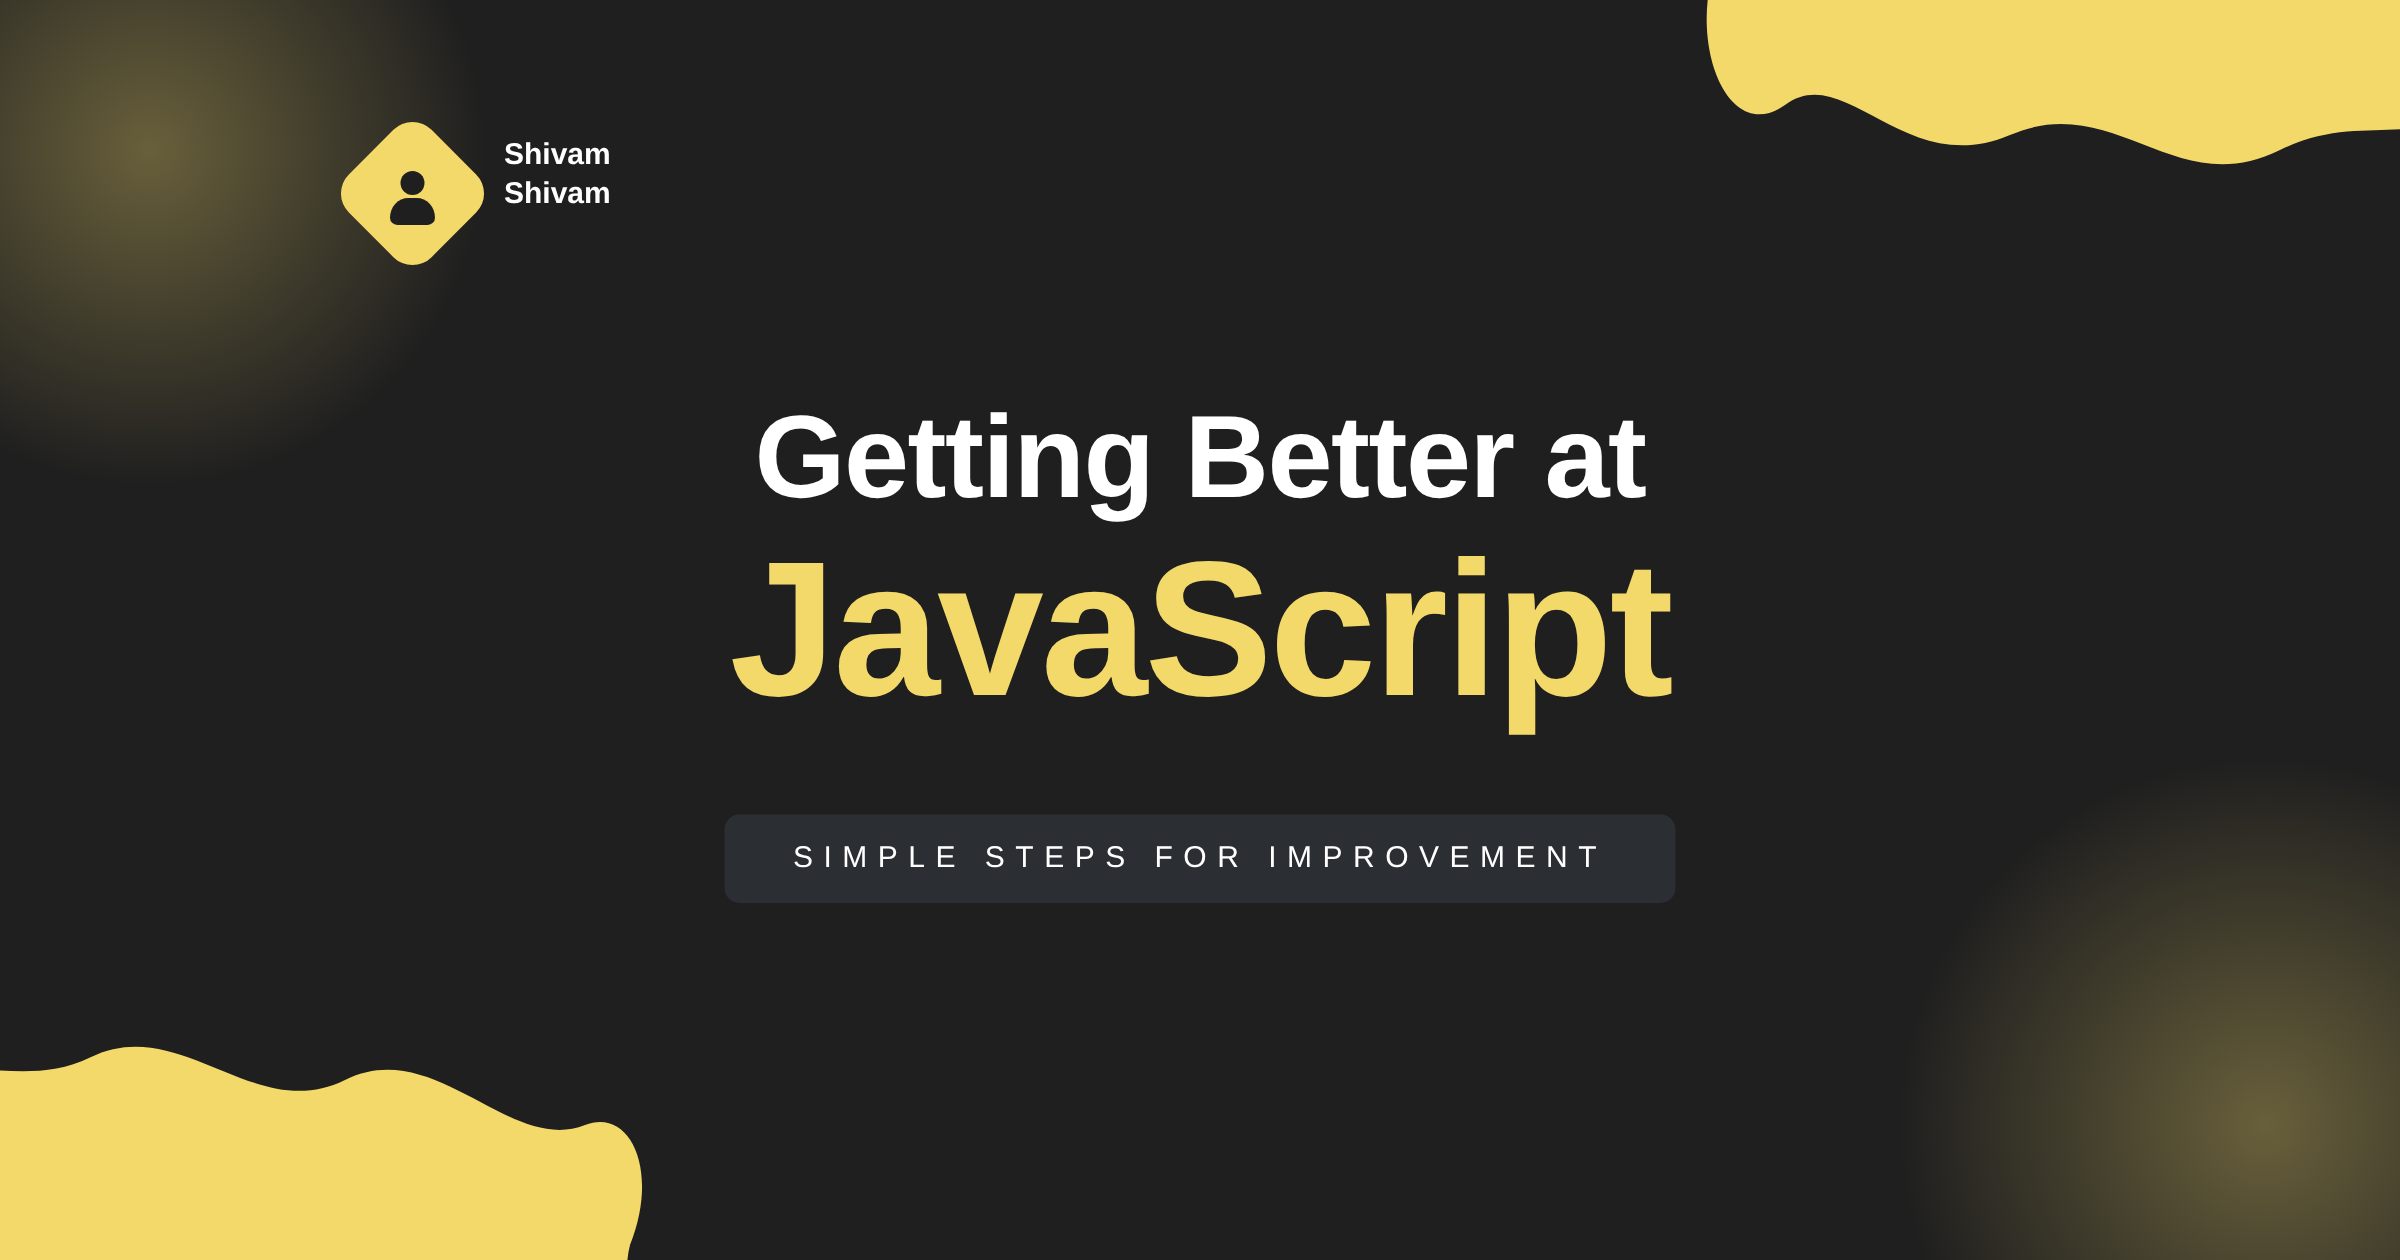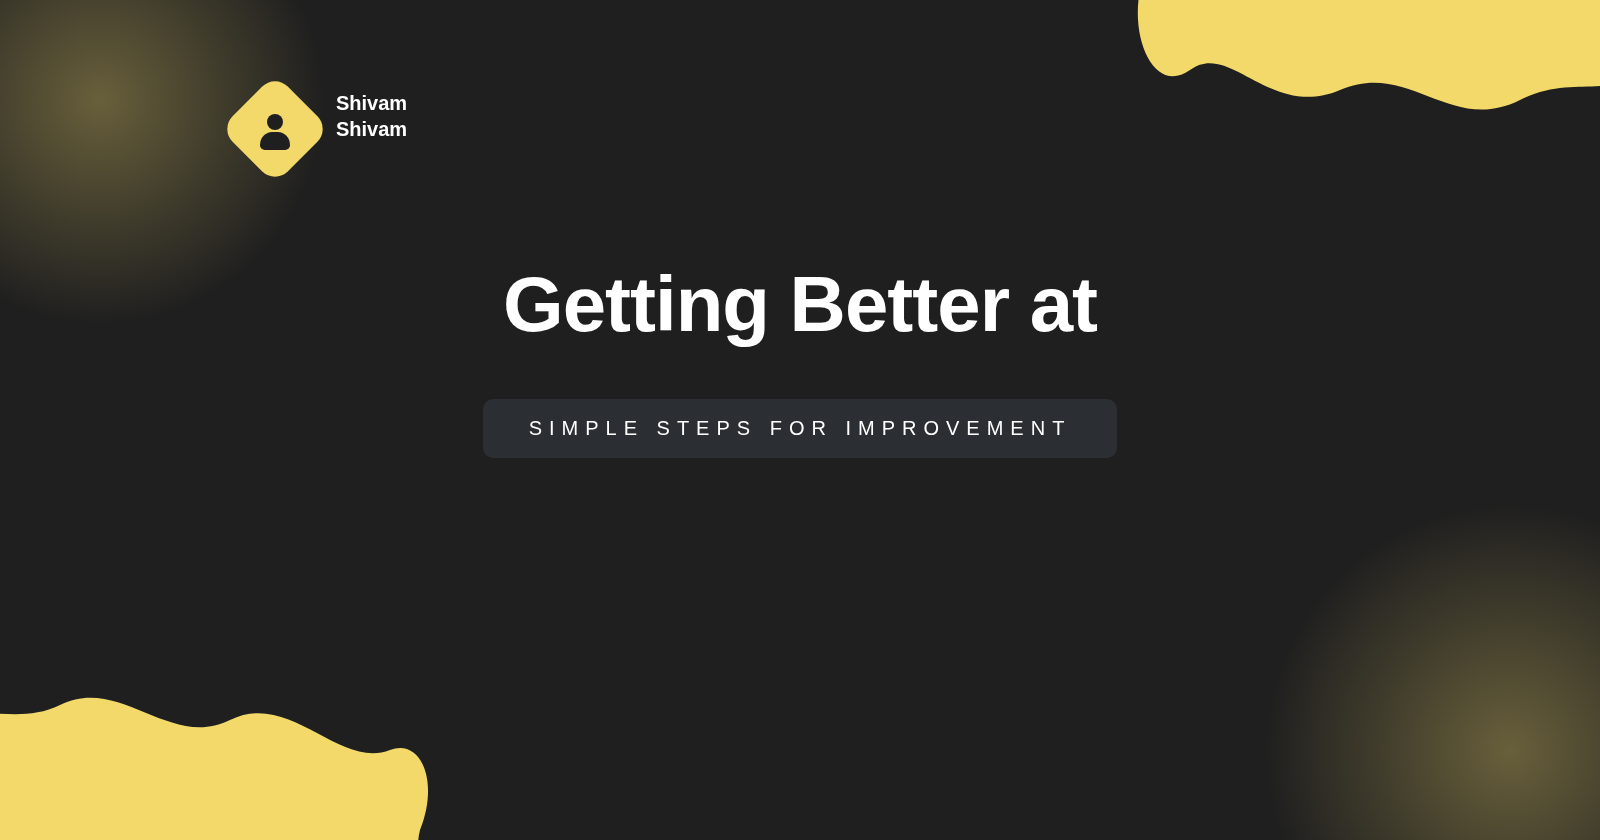--- a/index.html
+++ b/index.html
@@ -158,14 +158,15 @@
     </div>
   </div>
   <div class="author-name">
     <div>Shivam</div>
     <div>Shivam</div>
   </div>
 </div>
 
 <div class="main">
   <div class="title-line1">Getting Better  at</div>
+  <div class="title-line2">JavaScript</div>
   <div class="subtitle-pill">SIMPLE STEPS FOR IMPROVEMENT</div>
 </div>
 
 </body></html>

